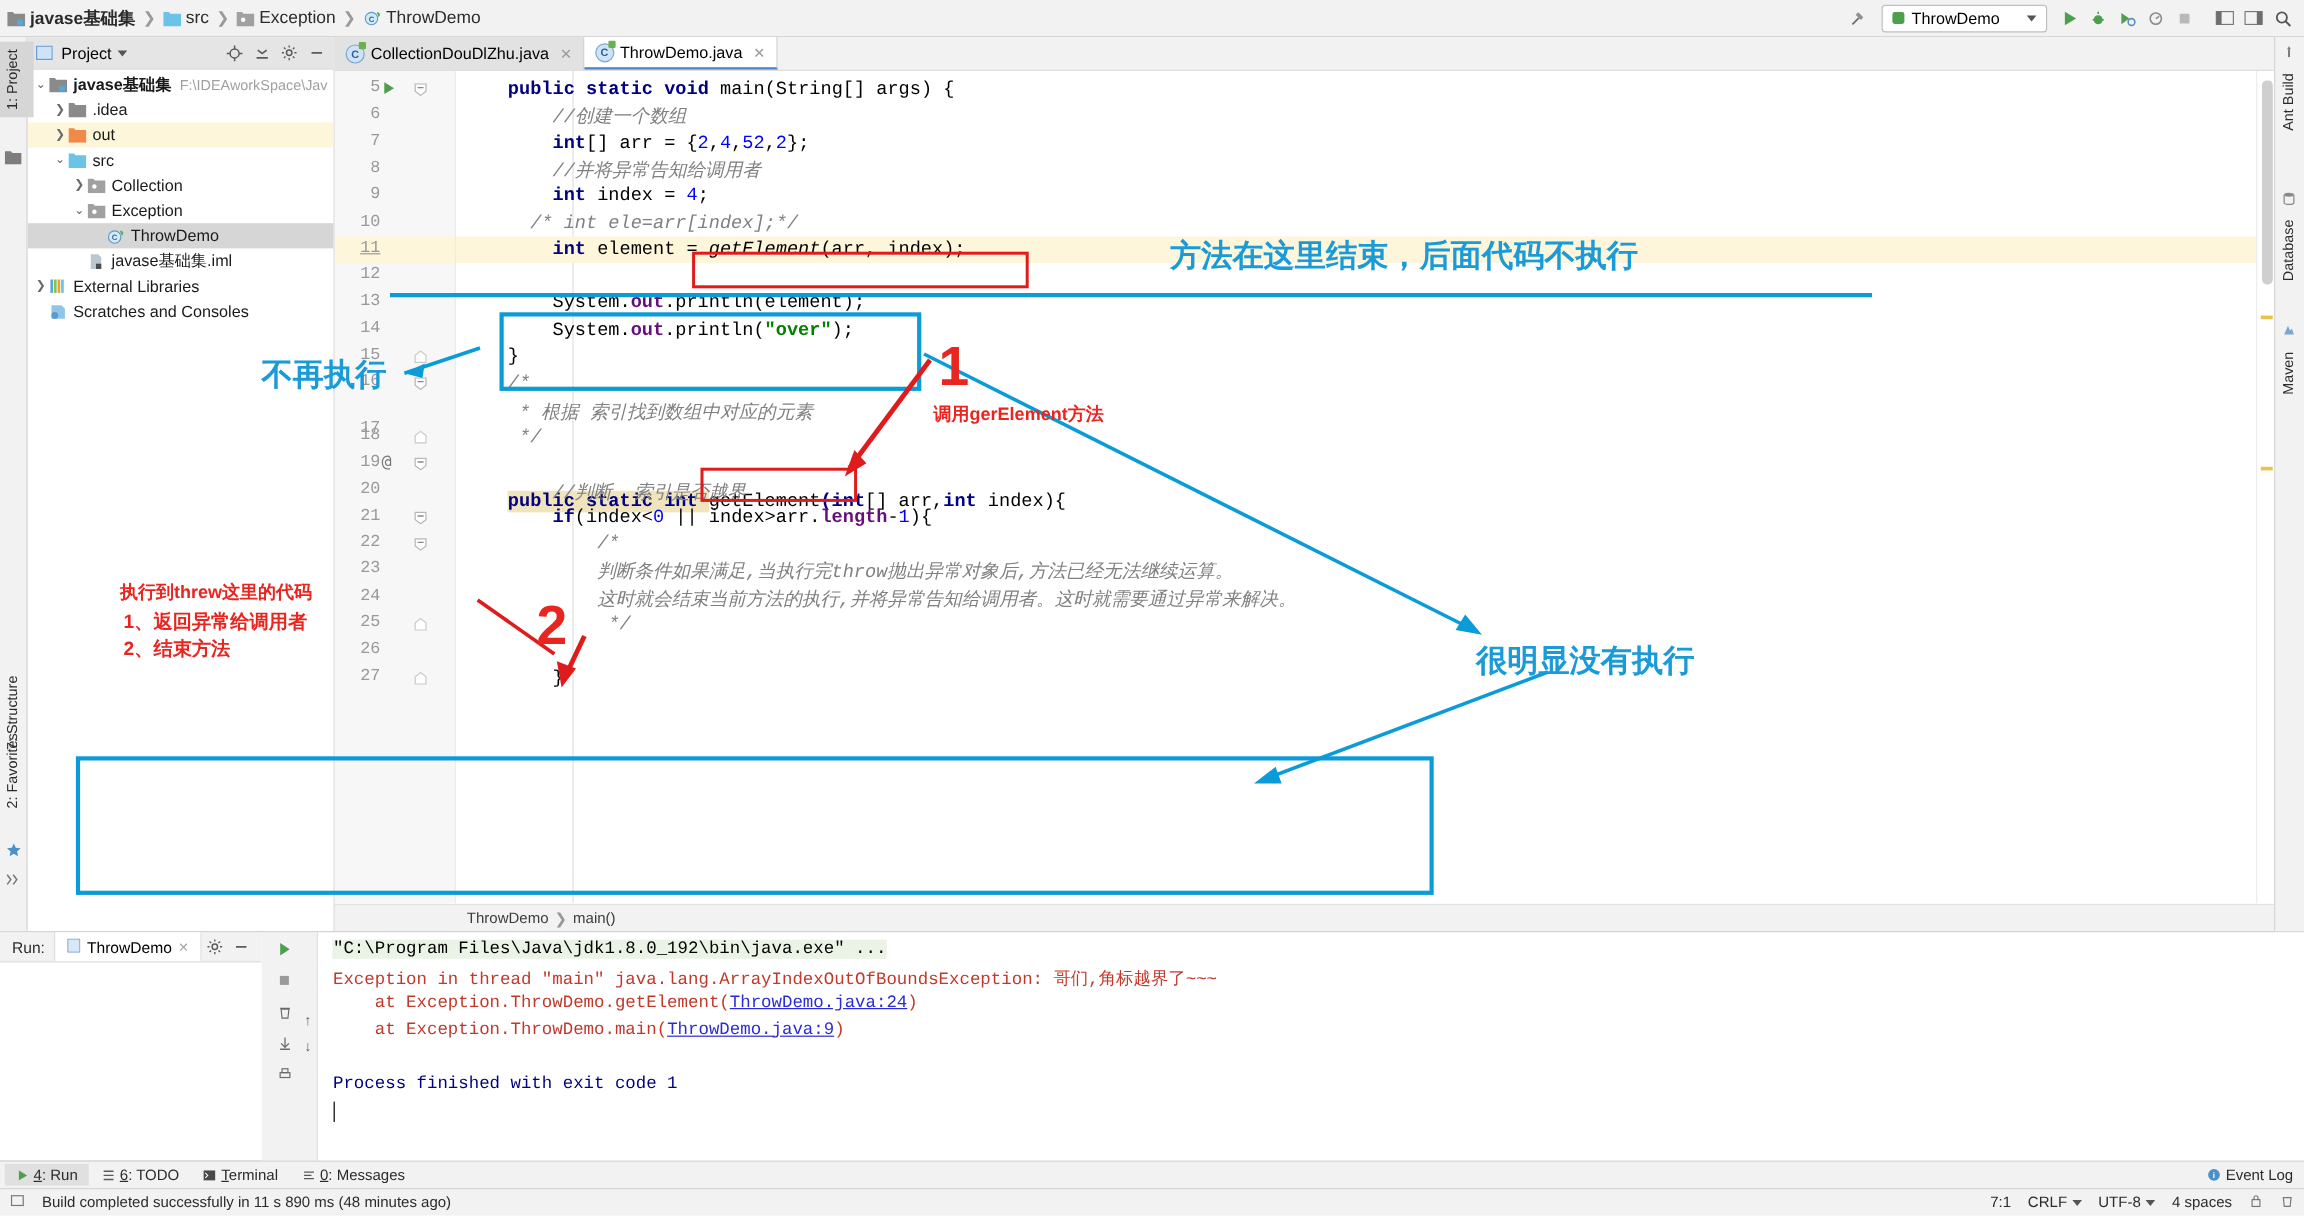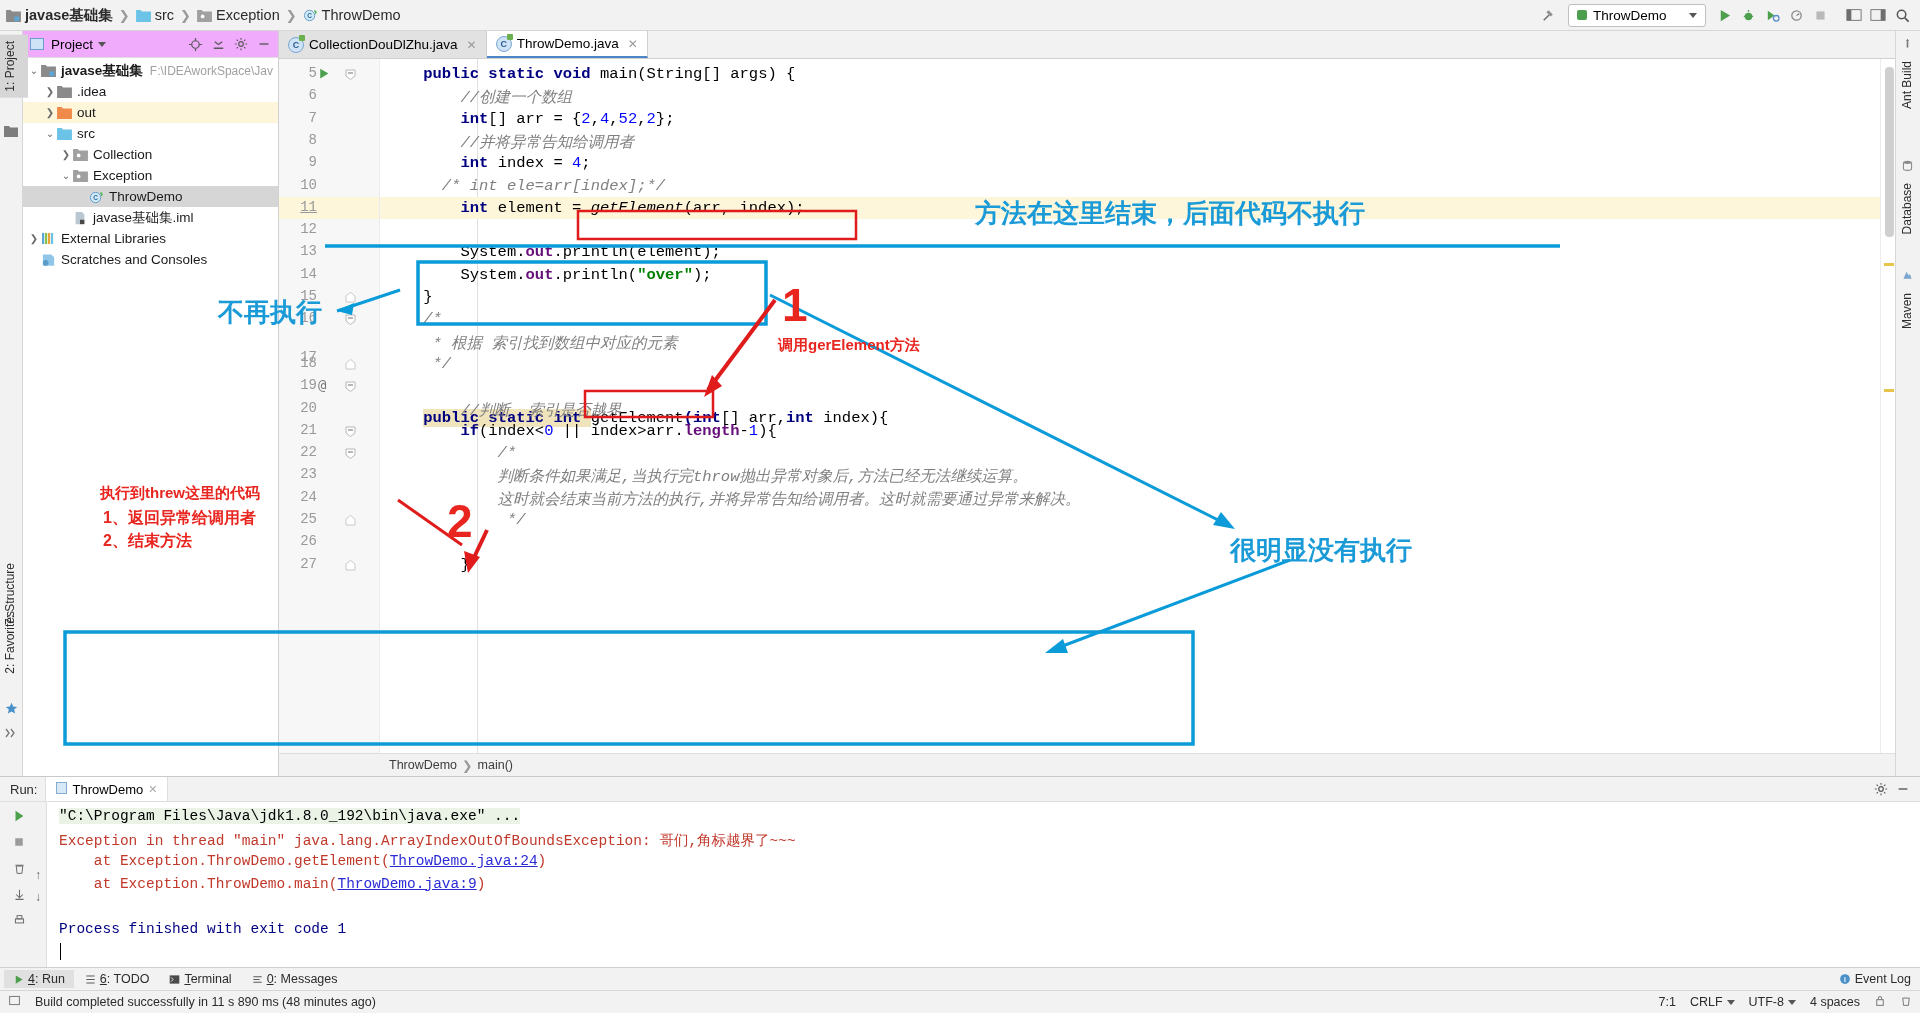--- a/index.html
+++ b/index.html
@@ -35,21 +35,21 @@
   .leftstrip{width:22px;background:#f2f2f2;border-right:1px solid #d6d6d6;position:relative;flex:0 0 auto;}
   .vtab{position:absolute;left:0;width:22px;writing-mode:vertical-rl;text-orientation:mixed;
         transform:rotate(180deg);font-size:12px;color:#2b2b2b;padding:6px 3px;white-space:nowrap;}
   .vtab.sel{background:#d6d6d6;}
   .vicon{position:absolute;left:4px;width:14px;height:14px;}
 
   .rightstrip{width:24px;background:#f2f2f2;border-left:1px solid #d6d6d6;position:relative;flex:0 0 auto;}
 
   
   .project{width:255px;background:#ffffff;border-right:1px solid #d0d0d0;display:flex;flex-direction:column;flex:0 0 auto;}
-  .ptitle{height:26px;background:#f0abfc;display:flex;align-items:center;padding:0 5px;gap:5px;border-bottom:1px solid #dedede;}
+  .ptitle{height:26px;background:#e5e5e5;display:flex;align-items:center;padding:0 5px;gap:5px;border-bottom:1px solid #dedede;}
   .ptitle .lbl{font-size:13.5px;}
   .ptitle .sp{flex:1;}
   .ptitle .ic{width:18px;height:18px;display:flex;align-items:center;justify-content:center;color:#555;}
   .tree{flex:1;overflow:hidden;padding-top:2px;font-size:13.5px;}
   .trow{display:flex;align-items:center;height:21px;padding-left:4px;white-space:nowrap;}
   .trow.sel{background:#d6d6d6;}
   .trow.hl{background:#fdf6da;}
   .arrow{width:14px;text-align:center;color:#6b6b6b;font-size:10px;flex:0 0 auto;}
   .fico{width:16px;height:14px;margin-right:4px;flex:0 0 auto;}
   .tlabel{color:#1a1a1a;}
@@ -88,21 +88,21 @@
 
   
   .markerbar{width:14px;background:#fff;border-left:1px solid #ececec;position:relative;flex:0 0 auto;}
   .scrollthumb{position:absolute;right:1px;width:9px;background:#cfcfcf;border-radius:4px;}
 
   .bcrumbbar{height:22px;background:#f2f2f2;border-top:1px solid #dedede;display:flex;align-items:center;
     padding-left:110px;font-size:12.5px;color:#3c3c3c;gap:5px;flex:0 0 auto;}
   .bcrumbbar .sep{color:#999;}
 
   
-  .runwin{height:190px;background:#fff;display:flex;flex-direction:column;border-top:1px solid #c9c9c9;flex:0 0 auto;}
+  .runwin{height:190px;background:#fff;display:flex;flex-direction:row;border-top:1px solid #c9c9c9;flex:0 0 auto;}
   .runhdr{height:24px;background:#f2f2f2;display:flex;align-items:center;font-size:13px;border-bottom:1px solid #dedede;}
   .runhdr .lab{padding:0 8px 0 10px;color:#2b2b2b;}
   .runtab{display:flex;align-items:center;gap:5px;padding:0 10px;height:24px;background:#ffffff;border-left:1px solid #dedede;border-right:1px solid #dedede;}
   .runtab .x{color:#a8a8a8;font-size:11px;}
   .runhdr .sp{flex:1;}
   .runhdr .ic{width:22px;height:22px;display:flex;align-items:center;justify-content:center;color:#555;}
   .runbody{flex:1;display:flex;min-height:0;}
   .runleft{width:46px;background:#f2f2f2;border-right:1px solid #e0e0e0;position:relative;flex:0 0 auto;}
   .rbtn{position:absolute;left:9px;width:20px;height:20px;display:flex;align-items:center;justify-content:center;color:#5a5a5a;font-size:12px;}
   .console{flex:1;position:relative;font-family:"Liberation Mono","DejaVu Sans Mono",monospace;font-size:14.5px;background:#fff;overflow:hidden;}

